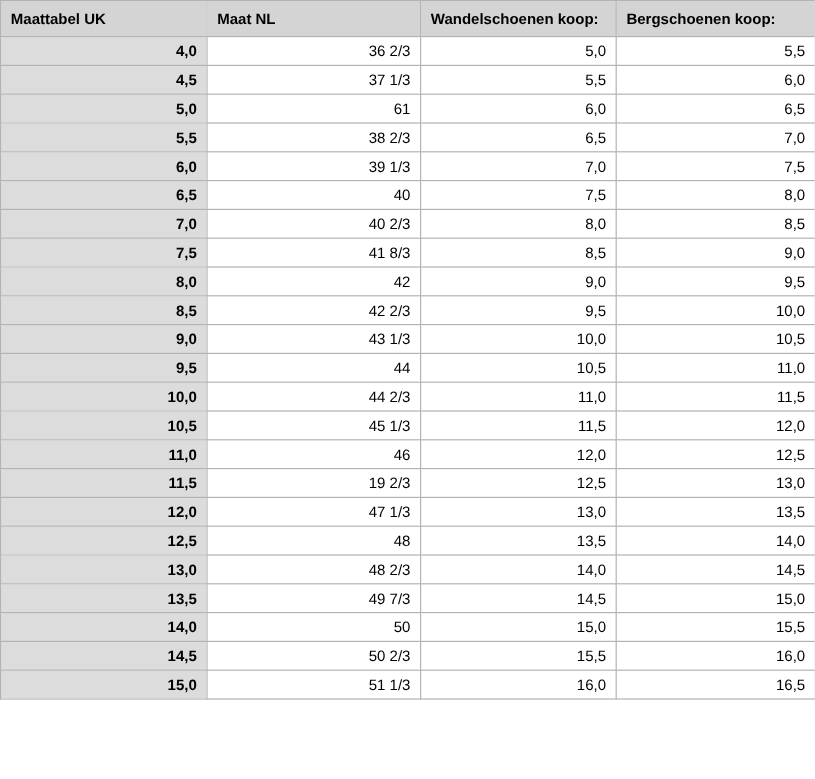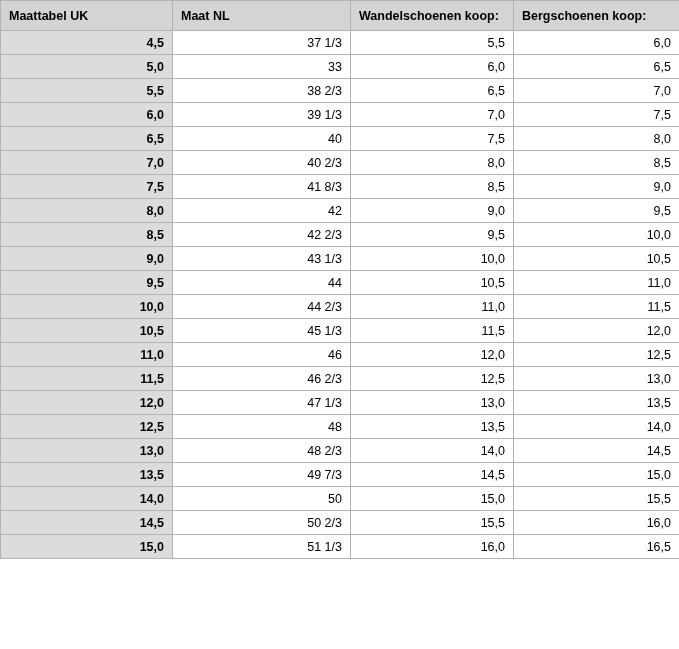--- a/index.html
+++ b/index.html
@@ -76,28 +76,34 @@
     <thead>
       <tr>
         <th>Maattabel UK</th>
         <th>Maat NL</th>
         <th>Wandelschoenen koop:</th>
         <th>Bergschoenen koop:</th>
       </tr>
     </thead>
     <tbody id="table-body">
         <tr>
+          <td class="col-uk">4,0</td>
+          <td class="col-nl">36 2/3</td>
+          <td class="col-wandel">5,0</td>
+          <td class="col-berg">5,5</td>
+        </tr>
+        <tr>
           <td class="col-uk">4,5</td>
           <td class="col-nl">37 1/3</td>
           <td class="col-wandel">5,5</td>
           <td class="col-berg">6,0</td>
         </tr>
         <tr>
           <td class="col-uk">5,0</td>
-          <td class="col-nl">33</td>
+          <td class="col-nl">61</td>
           <td class="col-wandel">6,0</td>
           <td class="col-berg">6,5</td>
         </tr>
         <tr>
           <td class="col-uk">5,5</td>
           <td class="col-nl">38 2/3</td>
           <td class="col-wandel">6,5</td>
           <td class="col-berg">7,0</td>
         </tr>
         <tr>
@@ -161,21 +167,21 @@
           <td class="col-berg">12,0</td>
         </tr>
         <tr>
           <td class="col-uk">11,0</td>
           <td class="col-nl">46</td>
           <td class="col-wandel">12,0</td>
           <td class="col-berg">12,5</td>
         </tr>
         <tr>
           <td class="col-uk">11,5</td>
-          <td class="col-nl">46 2/3</td>
+          <td class="col-nl">19 2/3</td>
           <td class="col-wandel">12,5</td>
           <td class="col-berg">13,0</td>
         </tr>
         <tr>
           <td class="col-uk">12,0</td>
           <td class="col-nl">47 1/3</td>
           <td class="col-wandel">13,0</td>
           <td class="col-berg">13,5</td>
         </tr>
         <tr>

